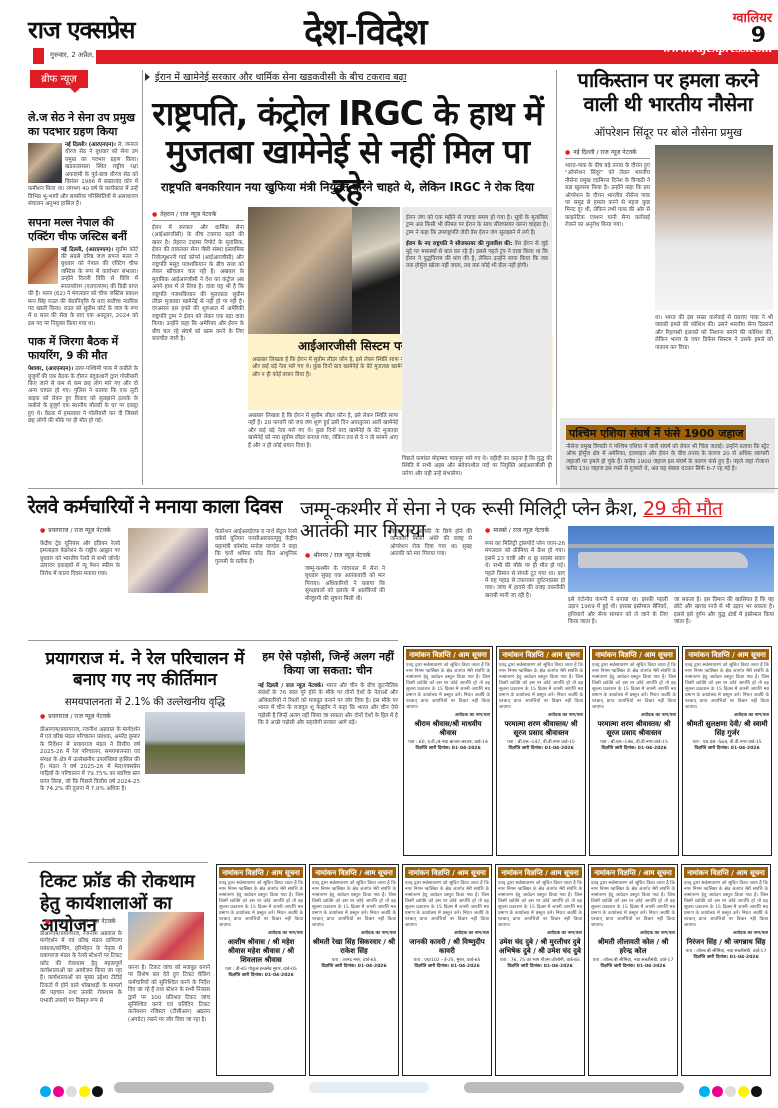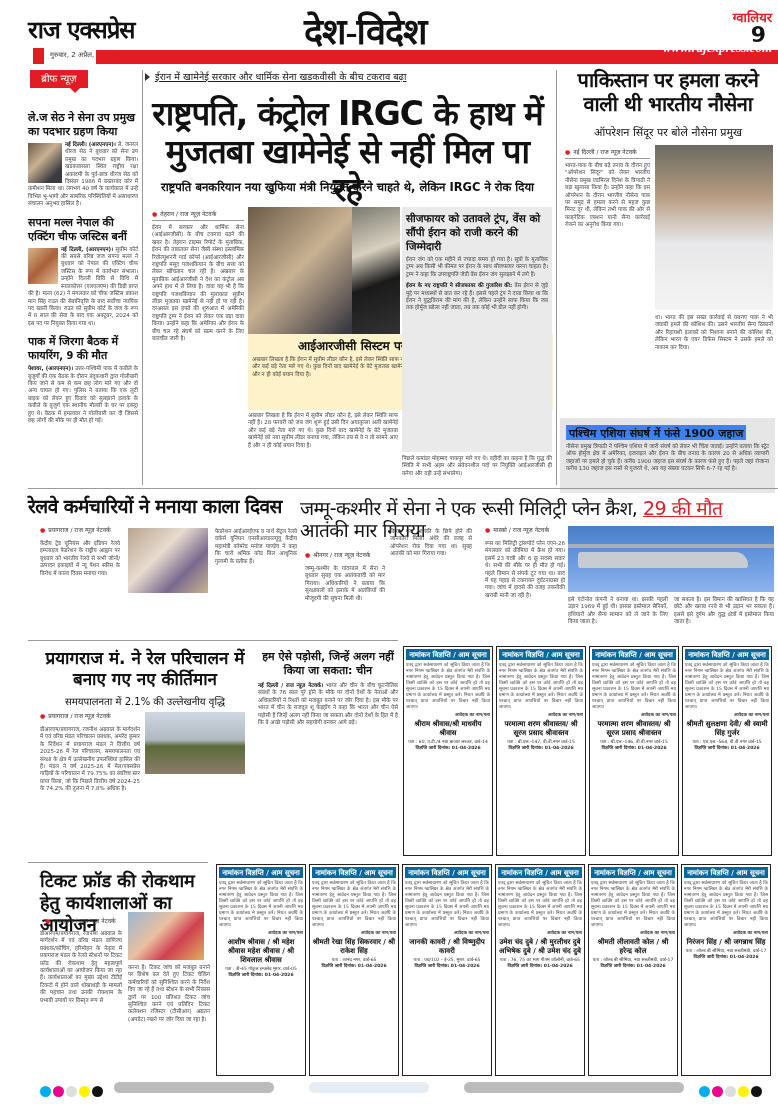--- a/index.html
+++ b/index.html
@@ -31,24 +31,24 @@
   .mid-photos { left: 248px; top: 207px; width: 152px; height: 127px; }
   .photo2 { background: linear-gradient(160deg, #7a7a70, #d8d0c0 35%, #1a1a1a 60%, #333 100%); }
   .caption-box { left: 248px; top: 334px; width: 305px; height: 76px; background: #fdf2c9; }
   .caption-title { font-size: 12px; font-weight: bold; text-align: center; padding-top: 3px; color: #111; }
   .side-box { left: 402px; top: 207px; width: 150px; height: 245px; background: #eaeaea; padding: 4px; }
   .side-box h3 { font-size: 10.5px; font-weight: bold; line-height: 14px; color: #111; }
   .right-head { left: 563px; top: 68px; width: 210px; font-size: 20px; line-height: 24px; font-weight: bold; text-align: center; letter-spacing: -0.5px; }
   .right-sub { left: 563px; top: 124px; width: 210px; font-size: 11px; text-align: center; }
   .navy-photo { left: 655px; top: 145px; width: 118px; height: 165px; background: linear-gradient(180deg, #6b6a60 0%, #b49a80 30%, #e8e8ea 60%, #f4f4f4 100%); }
   .gray-box { left: 560px; top: 418px; width: 215px; height: 75px; background: #e6e6e6; padding: 4px 6px; }
-  .gray-box h3 { font-size: 11px; font-weight: bold; background: #3b82f6; display: inline-block; padding: 0 3px; margin-bottom: 3px; }
+  .gray-box h3 { font-size: 11px; font-weight: bold; background: #a16207; display: inline-block; padding: 0 3px; margin-bottom: 3px; }
   .h2 { font-size: 19px; font-weight: bold; letter-spacing: -0.5px; line-height: 22px; }
   .notice { background: #fff; border: 1.5px solid #222; padding: 2px; }
-  .notice .nt { background: #0369a1; color: #fff; font-size: 7px; font-weight: bold; text-align: center; padding: 1px 0; }
+  .notice .nt { background: #a16207; color: #fff; font-size: 7px; font-weight: bold; text-align: center; padding: 1px 0; }
   .notice .nb { font-size: 4.5px; line-height: 6px; color: #444; text-align: justify; padding-top: 2px; }
   .notice .nn { font-size: 7px; font-weight: bold; text-align: center; line-height: 9px; margin-top: 2px; }
   .notice .na { font-size: 4.5px; text-align: center; color: #333; }
   .notice .nd { font-size: 4.5px; text-align: center; color: #333; font-weight: bold; }
   .dot { display: inline-block; width: 11px; height: 11px; border-radius: 50%; margin-right: 2px; }
   .pill { display: inline-block; height: 11px; border-radius: 6px; background: #bbb; }
 </style>
 </head>
 <body>
 
@@ -96,21 +96,20 @@
 </div>
 
 <div class="abs mid-photos photo"></div>
 <div class="abs photo2" style="left:352px;top:207px;width:48px;height:127px;"></div>
 <div class="abs caption-box">
   <div class="caption-title">आईआरजीसी सिस्टम पर पकड़ मजबूत कर रहा</div>
   <div class="body-text" style="padding:2px 4px;">अखबार लिखता है कि ईरान में सुप्रीम लीडर कौन है, इसे लेकर स्थिति साफ नहीं है। 28 फरवरी को जब जंग शुरू हुई उसी दिन अयातुल्ला अली खामेनेई और कई बड़े नेता मारे गए थे। कुछ दिनों बाद खामेनेई के बेटे मुजतबा खामेनेई को नया सुप्रीम लीडर बनाया गया, लेकिन तब से वे न तो सामने आए हैं और न ही कोई बयान दिया है।</div>
 </div>
 
 <div class="abs side-box">
-  <h3>सीजफायर को उतावले ट्रंप, वेंस को सौंपी ईरान को राजी करने की जिम्मेदारी</h3>
   <div class="body-text" style="margin-top:3px;">ईरान जंग को एक महीने से ज्यादा समय हो गया है। सूत्रों के मुताबिक ट्रम्प अब किसी भी कीमत पर ईरान के साथ सीजफायर करना चाहता है। ट्रम्प ने कहा कि उपराष्ट्रपति जेडी वेंस ईरान जंग सुलझाने में लगे हैं।</div>
   <div class="body-text" style="margin-top:4px;"><b>ईरान के नए राष्ट्रपति ने सीजफायर की गुजारिश की:</b> <span>वेंस ईरान से जुड़े मुद्दे पर मध्यस्थों से बात कर रहे हैं। इससे पहले ट्रंप ने दावा किया था कि ईरान ने युद्धविराम की मांग की है, लेकिन उन्होंने साफ किया कि जब तक होर्मुज खोला नहीं जाता, तब तक कोई भी डील नहीं होगी।</span></div>
 </div>
 <div class="abs body-text" style="left:402px;top:455px;width:150px;">पिछले कमांडर मोहम्मद पाकपुर मारे गए थे। वहीदी का कहना है कि युद्ध की स्थिति में सभी अहम और संवेदनशील पदों पर नियुक्ति आईआरजीसी ही करेगा और वही उन्हें संभालेगा।</div>
 <div class="abs body-text" style="left:248px;top:412px;width:150px;">अखबार लिखता है कि ईरान में सुप्रीम लीडर कौन है, इसे लेकर स्थिति साफ नहीं है। 28 फरवरी को जब जंग शुरू हुई उसी दिन अयातुल्ला अली खामेनेई और कई बड़े नेता मारे गए थे। कुछ दिनों बाद खामेनेई के बेटे मुजतबा खामेनेई को नया सुप्रीम लीडर बनाया गया, लेकिन तब से वे न तो सामने आए हैं और न ही कोई बयान दिया है।</div>
 <div class="abs vrule" style="left:556px;top:70px;height:415px;"></div>
 
 <div class="abs right-head">पाकिस्तान पर हमला करने वाली थी भारतीय नौसेना</div>
 <div class="abs right-sub">ऑपरेशन सिंदूर पर बोले नौसेना प्रमुख</div>
 <div class="abs" style="left:565px;top:148px;width:85px;">

